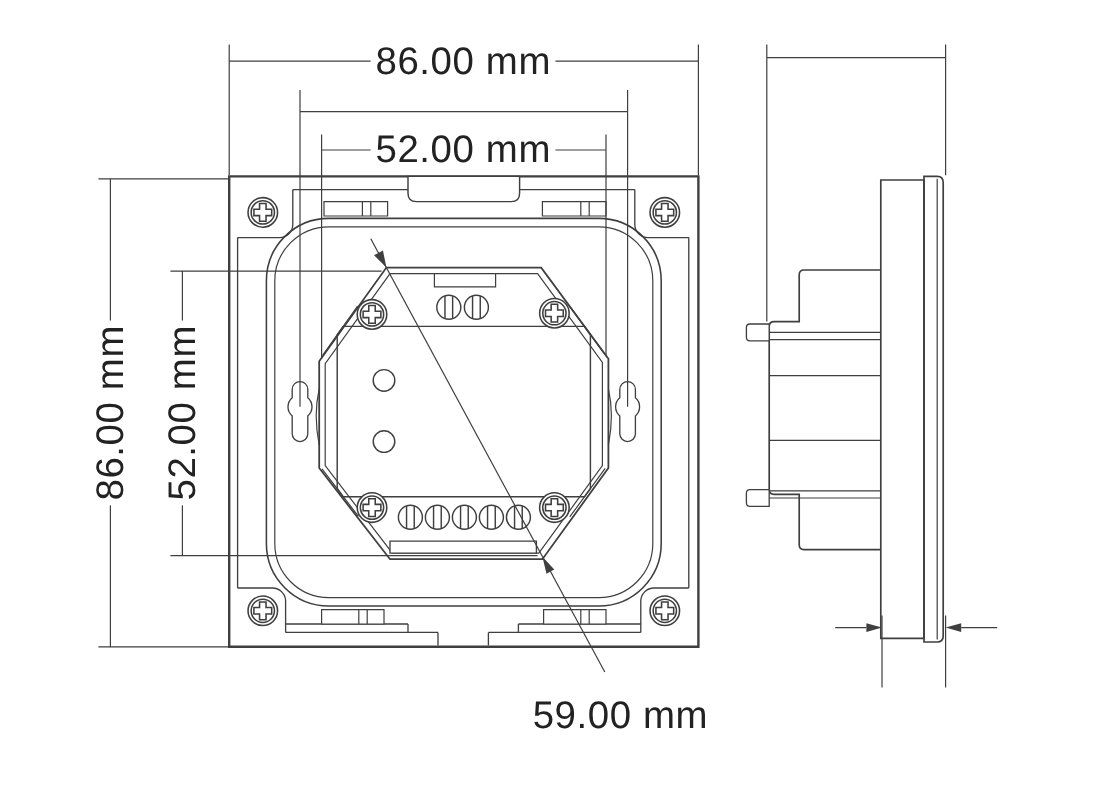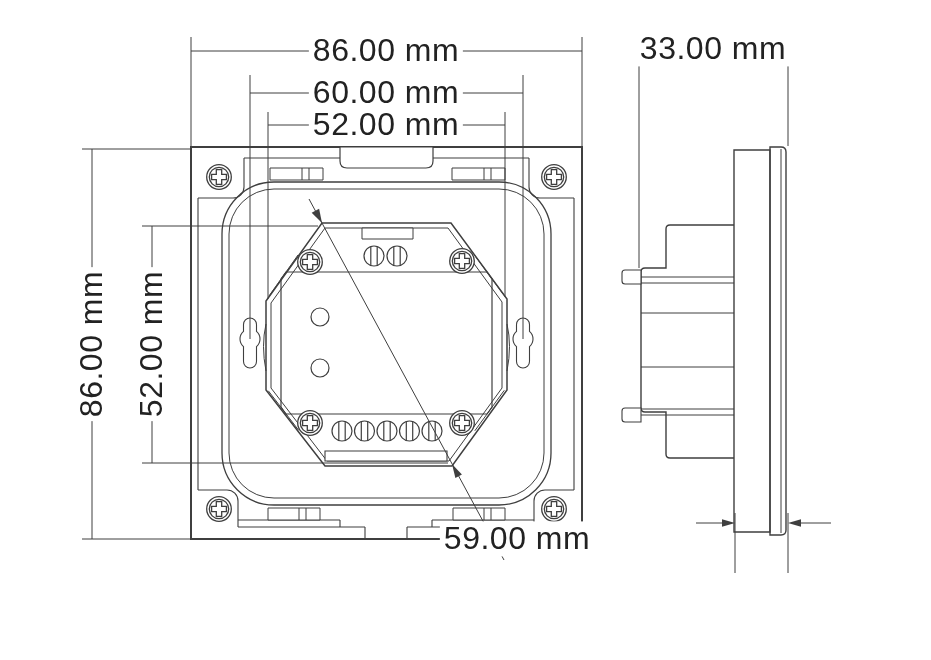--- a/index.html
+++ b/index.html
@@ -151,20 +151,18 @@
 
     <g>
       <path d="M735,513 V573 M788,513 V573 M696,523 H722 M801,523 H831"></path>
       <polygon points="735,523 722,519.3 722,526.7" fill="var(--line)" stroke="none"></polygon>
       <polygon points="788,523 801,519.3 801,526.7" fill="var(--line)" stroke="none"></polygon>
     </g>
   </g>
 </svg>
 
 <div class="dim-label" style="left:386px;top:51px">86.00 mm</div>
-<div class="dim-label" style="left:386px;top:93px">60.00 mm</div>
 <div class="dim-label" style="left:386px;top:125px">52.00 mm</div>
 <div class="dim-label rot" style="left:92px;top:344px">86.00 mm</div>
 <div class="dim-label rot" style="left:152px;top:344px">52.00 mm</div>
-<div class="dim-label" style="left:517px;top:539px">59.00 mm</div>
-<div class="dim-label" style="left:713px;top:49px">33.00 mm</div>
+<div class="dim-label" style="left:517px;top:596px">59.00 mm</div>
 
 </div>
 
 </body></html>

